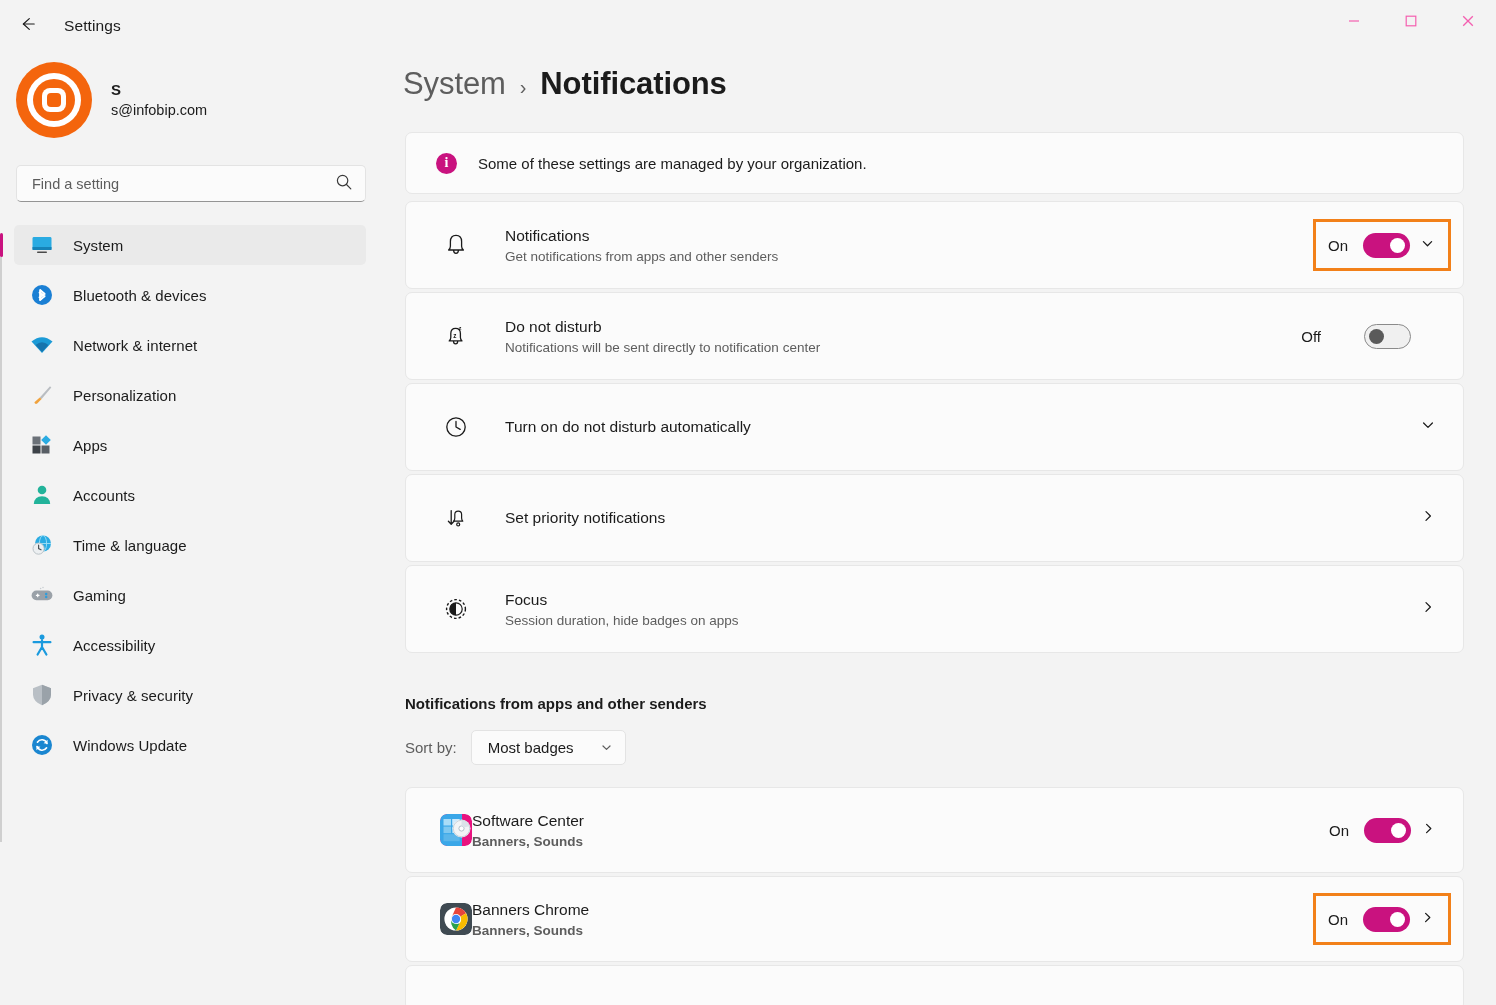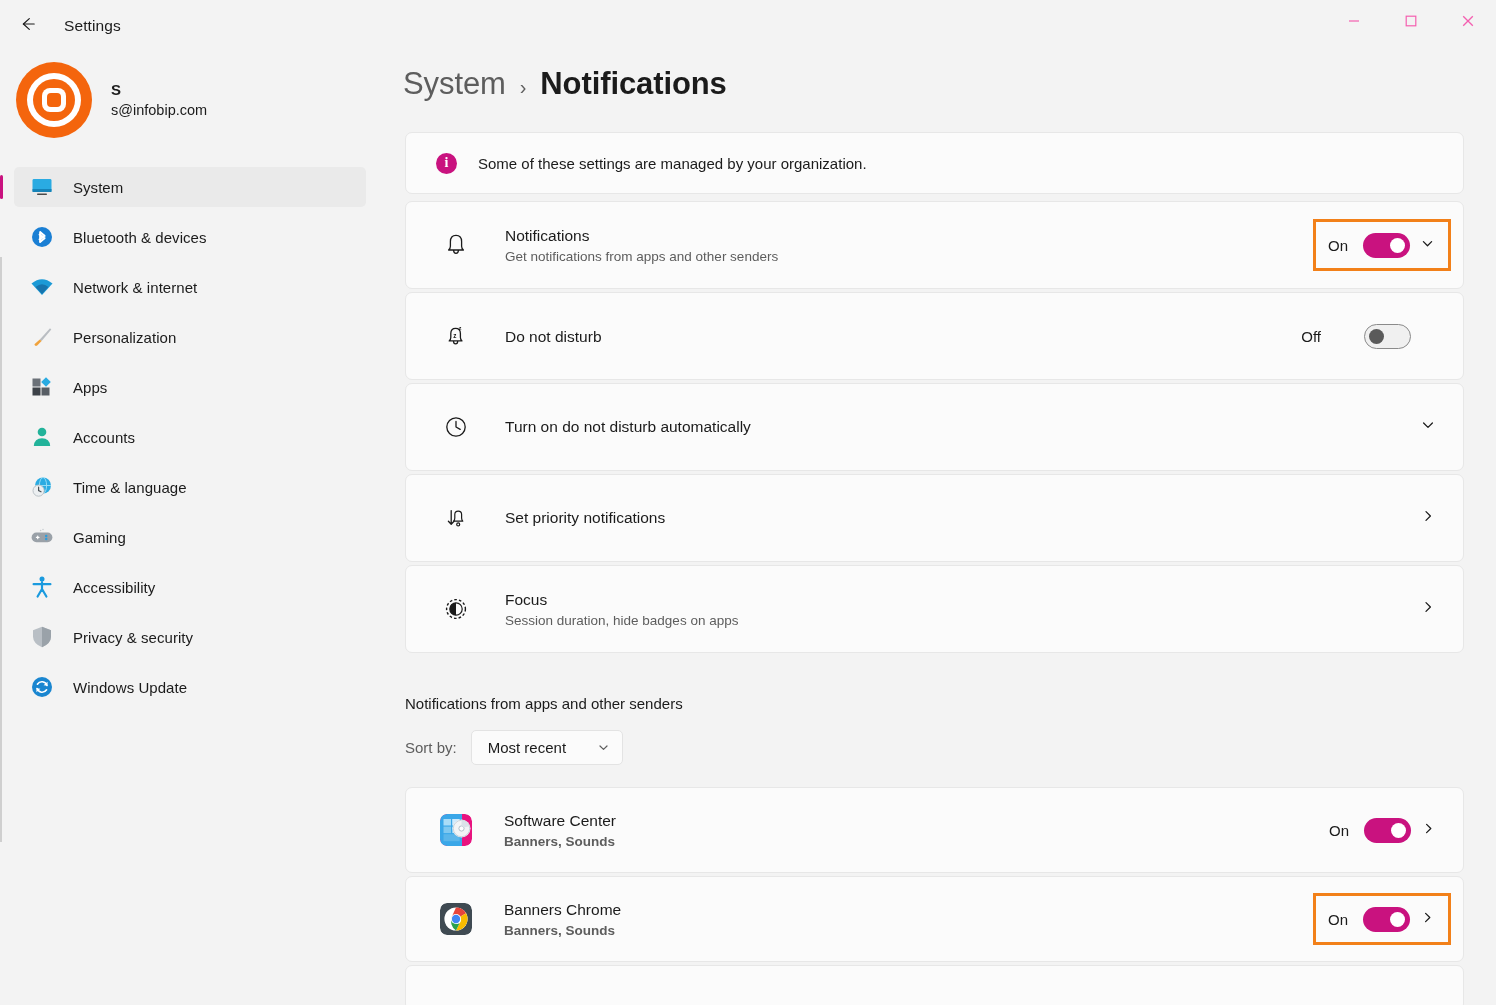--- a/index.html
+++ b/index.html
@@ -292,21 +292,21 @@
     display: flex;
     align-items: center;
   }
 
   .card.nav-row { height: 88px; cursor: pointer; margin-bottom: 3px; }
   .row-single-title { font-size: 15.5px; color: #1b1b1b; }
 
   #apps-heading {
     margin: 42px 0 0 5px;
     font-size: 15px;
-    font-weight: normal;
+    font-weight: bold;
     color: #1b1b1b;
   }
   #sort-row {
     display: flex;
     align-items: center;
     margin: 18px 0 0 5px;
   }
   #sort-label { font-size: 15px; color: #5d5d5d; margin-right: 14px; }
   #sort-select {
     height: 35px;
@@ -330,21 +330,21 @@
   }
   .card.app-row:first-of-type { margin-top: 0; }
   .app-icon {
     width: 32px; height: 32px;
     border-radius: 7px;
     flex: none;
     margin-left: 12px;
     position: relative;
     overflow: hidden;
   }
-  .app-body { margin-left: 32px; flex: 1; min-width: 0; }
+  .app-body { flex: 1; min-width: 0; }
   .app-name { font-size: 15.5px; color: #1b1b1b; line-height: 21px; }
   .app-sub { font-size: 13.5px; color: #5d5d5d; line-height: 19px; margin-top: 1px; font-weight: bold; }
 
   #apps-list { margin-top: 22px; }
 
   .card.partial {
     height: 46px;
     overflow: hidden;
   }
 </style>
@@ -392,20 +392,29 @@
       <div class="ring-inner"></div>
       <div class="ring-core"></div>
       <div class="ring-dot"></div>
     </div>
     <div id="account-text">
       <div id="account-name">S</div>
       <div id="account-email">s@infobip.com</div>
     </div>
   </div>
 
+  <div id="search-wrap">
+    <input id="search-input" type="text" placeholder="Find a setting" style="">
+    <span>
+      <svg width="18" height="18" viewBox="0 0 18 18">
+        <circle cx="7.6" cy="7.6" r="5.2" fill="none" stroke="#3b3b3b" stroke-width="1.2"></circle>
+        <line x1="11.5" y1="11.5" x2="15.8" y2="15.8" stroke="#3b3b3b" stroke-width="1.2" stroke-linecap="round"></line>
+      </svg>
+    </span>
+  </div>
 
   <div id="nav">
 
     <div class="nav-item selected">
       <div class="selbar"></div>
       <span class="nav-icon">
         <svg width="24" height="22" viewBox="0 0 24 22">
           <rect x="2.5" y="3" width="19" height="13" rx="1.4" fill="#2aabe2"></rect>
           <rect x="2.5" y="13" width="19" height="3" rx="0" fill="#1683b8"></rect>
           <rect x="7" y="17.4" width="10" height="1.5" rx="0.7" fill="#4a4a4a"></rect>
@@ -586,20 +595,21 @@
     <span class="set-icon">
       <svg width="26" height="26" viewBox="0 0 26 26">
         <path d="M12.6 5.4 Q17.4 5.4 17.4 10.6 L17.4 14.6 Q17.4 16.5 19 17.9 L6.2 17.9 Q7.8 16.5 7.8 14.6 L7.8 10.6 Q7.8 5.4 12.6 5.4 Z" fill="none" stroke="#1b1b1b" stroke-width="1.3" stroke-linejoin="round"></path>
         <path d="M10.5 17.9 Q10.5 20.8 12.6 20.8 Q14.7 20.8 14.7 17.9" fill="none" stroke="#1b1b1b" stroke-width="1.3"></path>
         <text x="10.3" y="14.6" font-family="Liberation Sans, sans-serif" font-size="6.4" font-weight="bold" fill="#1b1b1b">z</text>
         <text x="15.4" y="7.4" font-family="Liberation Sans, sans-serif" font-size="6" font-weight="bold" fill="#1b1b1b">z</text>
       </svg>
     </span>
     <div class="set-body">
       <div class="set-title">Do not disturb</div>
+      <div class="set-sub">Notifications will be sent directly to notification center</div>
     </div>
     <div class="set-right" style="margin-right:34px;gap:28px;">
       <span class="toggle-state">Off</span>
       <div class="toggle off">
           <div class="knob"></div>
         </div>
     </div>
   </div>
 
   <div class="card nav-row">
@@ -660,21 +670,21 @@
         </svg>
       </span>
     </div>
   </div>
 
   <div id="apps-heading">Notifications from apps and other senders</div>
 
   <div id="sort-row">
     <span id="sort-label">Sort by:</span>
     <div id="sort-select">
-      <span id="sort-value">Most recent</span>
+      <span id="sort-value">Most badges</span>
       <span style="margin-left:26px;display:flex;">
         <svg width="13" height="13" viewBox="0 0 13 13">
           <path d="M3 5 L6.5 8.4 L10 5" fill="none" stroke="#5d5d5d" stroke-width="1.2" stroke-linecap="round" stroke-linejoin="round"></path>
         </svg>
       </span>
     </div>
   </div>
 
   <div id="apps-list">
 

